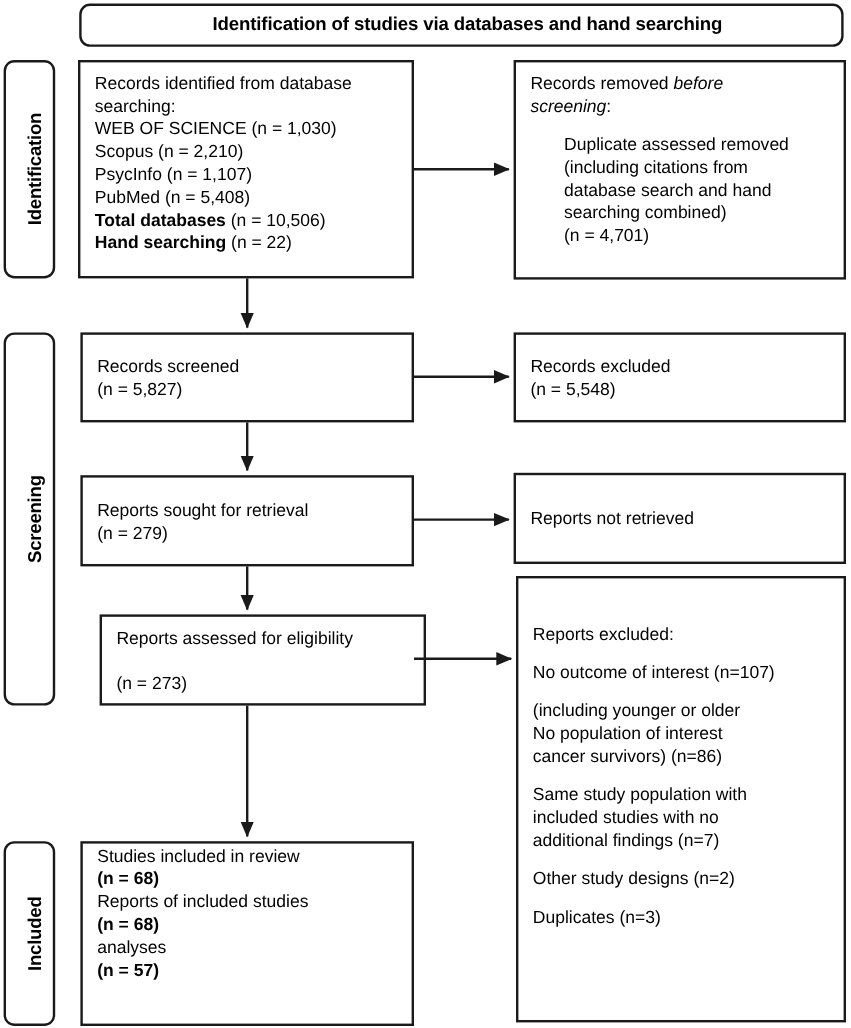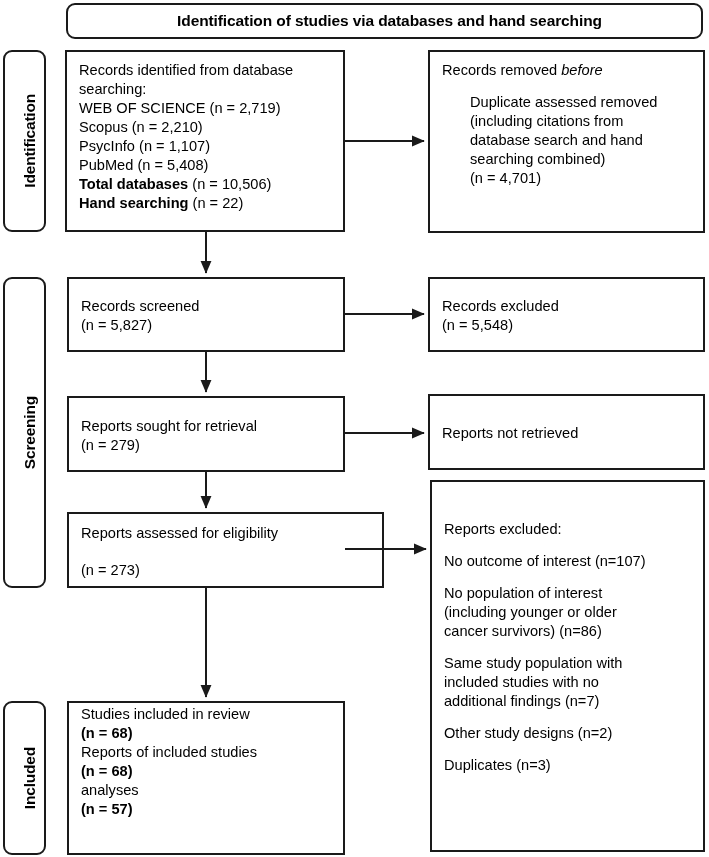--- a/index.html
+++ b/index.html
@@ -76,21 +76,21 @@
   }
   .b { font-weight: bold; }
   .i { font-style: italic; }
   .indent { padding-left: 28px; }
   .gap { height: 13px; }
 
   
   .box-identified   { left: 65px;  top: 50px;  width: 280px; height: 182px; }
   .box-screened     { left: 67px;  top: 277px; width: 278px; height: 75px; }
   .box-sought       { left: 67px;  top: 396px; width: 278px; height: 76px; }
-  .box-assessed     { left: 67px;  top: 512px; width: 317px; height: 76px; gap: 18px; }
+  .box-assessed     { left: 83px;  top: 512px; width: 272px; height: 76px; gap: 18px; }
   .box-included     { left: 67px;  top: 701px; width: 278px; height: 154px; }
 
   
   .box-removed      { left: 428px; top: 50px;  width: 277px; height: 183px; }
   .box-excluded     { left: 428px; top: 277px; width: 277px; height: 75px; }
   .box-notretrieved { left: 428px; top: 394px; width: 277px; height: 76px; }
   .box-repexcluded  { left: 430px; top: 480px; width: 275px; height: 372px; }
 
   .vcenter {
     display: flex;
@@ -120,30 +120,31 @@
   <div class="box rounded stage-box stage-screening">
     <span class="stage-label">Screening</span>
   </div>
   <div class="box rounded stage-box stage-included">
     <span class="stage-label">Included</span>
   </div>
 
   <div class="box content-box box-identified">
     <p>Records identified from database</p>
     <p>searching:</p>
-    <p>WEB OF SCIENCE (n = 2,719)</p>
+    <p>WEB OF SCIENCE (n = 1,030)</p>
     <p>Scopus (n = 2,210)</p>
     <p>PsycInfo (n = 1,107)</p>
     <p>PubMed (n = 5,408)</p>
     <p><span class="b">Total databases</span><span> (n = 10,506)</span></p>
     <p><span class="b">Hand searching</span><span> (n = 22)</span></p>
   </div>
 
   <div class="box content-box box-removed">
     <p><span>Records removed </span><span class="i">before</span></p>
+    <p><span class="i">screening</span><span>:</span></p>
     <div class="gap"></div>
     <p class="indent">Duplicate assessed removed</p>
     <p class="indent">(including citations from</p>
     <p class="indent">database search and hand</p>
     <p class="indent">searching combined)</p>
     <p class="indent">(n = 4,701)</p>
   </div>
 
   <div class="box content-box vcenter box-screened">
     <p>Records screened</p>
@@ -167,22 +168,22 @@
   <div class="box content-box vcenter box-assessed">
     <p>Reports assessed for eligibility</p>
     <p>(n = 273)</p>
   </div>
 
   <div class="box content-box box-repexcluded" style="padding-top:38px;">
     <p>Reports excluded:</p>
     <div class="gap"></div>
     <p>No outcome of interest (n=107)</p>
     <div class="gap"></div>
+    <p>(including younger or older</p>
     <p>No population of interest</p>
-    <p>(including younger or older</p>
     <p>cancer survivors) (n=86)</p>
     <div class="gap"></div>
     <p>Same study population with</p>
     <p>included studies with no</p>
     <p>additional findings (n=7)</p>
     <div class="gap"></div>
     <p>Other study designs (n=2)</p>
     <div class="gap"></div>
     <p>Duplicates (n=3)</p>
   </div>

